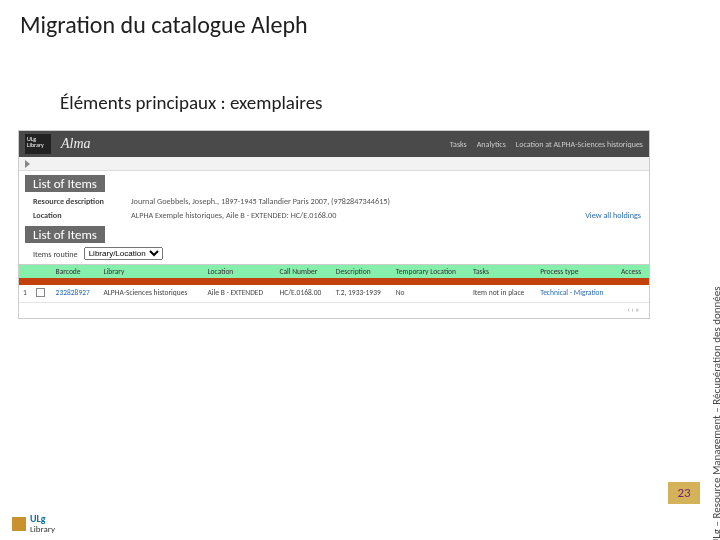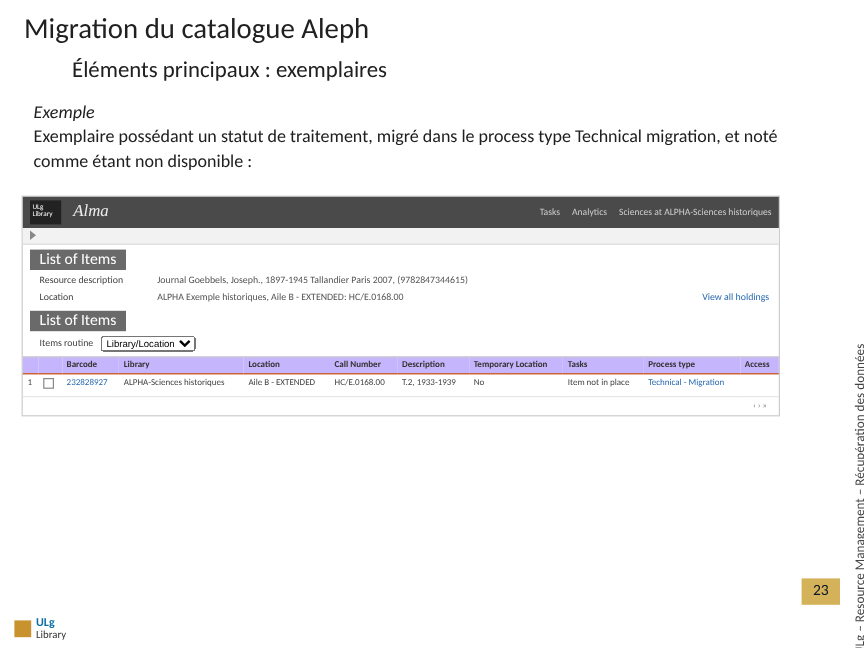--- a/index.html
+++ b/index.html
@@ -1,79 +1,75 @@
 <!DOCTYPE html>
 <html><head>
 <meta charset="utf-8">
 <style>
   * { margin: 0; padding: 0; box-sizing: border-box; }
   body { width: 720px; height: 540px; font-family: Calibri, Arial, sans-serif; background: #fff; position: relative; overflow: hidden; }
   .slide { width: 720px; height: 540px; position: relative; }
   .title { font-size: 24px; font-weight: 400; color: #202020; padding: 10px 20px 4px 20px; }
-  .subtitle { font-size: 19px; color: #202020; padding: 4px 20px 8px 60px; }
+  .subtitle { font-size: 19px; color: #202020; padding: 4px 20px 8px 60px; margin-top: 44px; }
   .body-text { font-size: 15px; color: #202020; padding: 6px 70px 10px 28px; line-height: 1.35; }
   .body-text .exemple { font-style: italic; }
   .vertical-text { position: absolute; right: 10px; top: 270px; transform: rotate(-90deg); transform-origin: right top; font-size: 11px; color: #444; white-space: nowrap; width: 330px; text-align: center; }
-  .page-num { position: absolute; right: 20px; bottom: 36px; background: #d4b25a; color: #0f172a; font-size: 13px; width: 32px; height: 22px; line-height: 22px; text-align: center; }
+  .page-num { position: absolute; right: 20px; bottom: 36px; background: #d4b25a; color: #701a75; font-size: 13px; width: 32px; height: 22px; line-height: 22px; text-align: center; }
   .logo-corner { position: absolute; left: 12px; bottom: 6px; display: flex; align-items: center; gap: 4px; }
   .logo-sq { width: 14px; height: 14px; background: #c8932e; display: inline-block; }
   .logo-txt { font-size: 10px; line-height: 1; }
   .logo-txt .ulg { font-weight: bold; color: #0b6fa4; }
   .logo-txt .lib { color: #333; font-size: 9px; }
   
   .shot { margin: 8px 70px 0 18px; border: 1px solid #ccc; background: #fff; font-size: 8.2px; color: #444; }
   .shot-top { background: #4a4a4a; height: 26px; display: flex; align-items: center; padding: 0 6px; gap: 10px; color: #ddd; }
   .alma-logo { font-family: serif; font-style: italic; font-size: 14px; color: #eee; }
   .shot-top .spacer { flex: 1; }
   .shot-top .toplink { font-size: 8px; color: #ccc; }
   .ulg-badge { width: 26px; height: 20px; background: #222; color: #fff; font-size: 6px; line-height: 1; padding: 2px; text-align: left; }
   .shot-nav { background: #f2f2f2; height: 14px; border-bottom: 1px solid #ddd; display: flex; align-items: center; padding-left: 6px; gap: 4px; }
   .nav-triangle { width: 0; height: 0; border-top: 4px solid transparent; border-bottom: 4px solid transparent; border-left: 5px solid #888; }
   .section-label { background: #6a6a6a; color: #fff; padding: 1px 8px; font-size: 13px; display: inline-block; margin: 4px 0 2px 6px; }
   .desc-row { padding: 2px 8px 2px 14px; display: flex; gap: 6px; }
-  .desc-row .lbl { font-weight: normal; min-width: 92px; }
+  .desc-row .lbl { font-weight: bold; min-width: 92px; }
   .desc-row .val { color: #555; }
   .desc-row .link { color: #2a6ab0; margin-left: auto; }
   .sort-row { padding: 2px 8px 4px 14px; display: flex; align-items: center; gap: 6px; }
   .sort-row select { font-size: 8px; height: 13px; }
   .btn-row { padding: 2px 8px 2px 14px; display: flex; align-items: center; gap: 6px; }
   .mini-btn { background: #f5f5f5; border: 1px solid #bbb; padding: 1px 6px; font-size: 7.5px; color: #333; border-radius: 1px; }
   .arrow-down { display:inline-block; width:10px; height:14px; }
   .arrow-down svg { display:block; }
   .btn-row .arrow-cell { margin-left: auto; display:flex; gap:40px; margin-right:50px; }
   table.items { width: 100%; border-collapse: collapse; font-size: 7.5px; }
-  table.items th { background: #c4b5fd; border-top: 1px solid #ccc; border-bottom: 1px solid #c2410c; padding: 2px 4px; text-align: left; font-weight: bold; color: #333; }
+  table.items th { background: #86efac; border-top: 1px solid #ccc; border-bottom: 7px solid #c2410c; padding: 2px 4px; text-align: left; font-weight: normal; color: #333; }
   table.items td { padding: 3px 4px; vertical-align: top; border-bottom: 1px solid #e5e5e5; color: #444; }
   table.items td.link { color: #2a6ab0; }
   .chk { width:9px; height:9px; border:1px solid #888; display:inline-block; background:#fff; }
   .paging { text-align: right; padding: 2px 10px 4px 0; color: #888; font-size: 7px; }
 </style>
 </head>
 <body>
 
 <div class="slide">
   <div class="title">Migration du catalogue Aleph</div>
   <div class="subtitle">Éléments principaux : exemplaires</div>
-  <div class="body-text">
-    <span class="exemple">Exemple</span><br>
-    <span>Exemplaire possédant un statut de traitement, migré dans le process type Technical migration, et noté comme étant non disponible :</span>
-  </div>
 
   <div class="shot">
     <div class="shot-top">
       <div class="ulg-badge">
         <div>ULg</div>
         <div>Library</div>
       </div>
       <div class="alma-logo">Alma</div>
       <div class="spacer"></div>
       <div class="toplink">Tasks</div>
       <div class="toplink">Analytics</div>
       <div class="toplink">
-        <span>Sciences at</span>
+        <span>Location at</span>
         <span>ALPHA-Sciences historiques</span>
       </div>
     </div>
     <div class="shot-nav">
       <span class="nav-triangle"></span>
     </div>
     <span class="section-label">List of Items</span>
     <div class="desc-row">
       <span class="lbl">Resource description</span>
       <span class="val">Journal  Goebbels, Joseph., 1897-1945 Tallandier Paris  2007, (9782847344615)</span>

